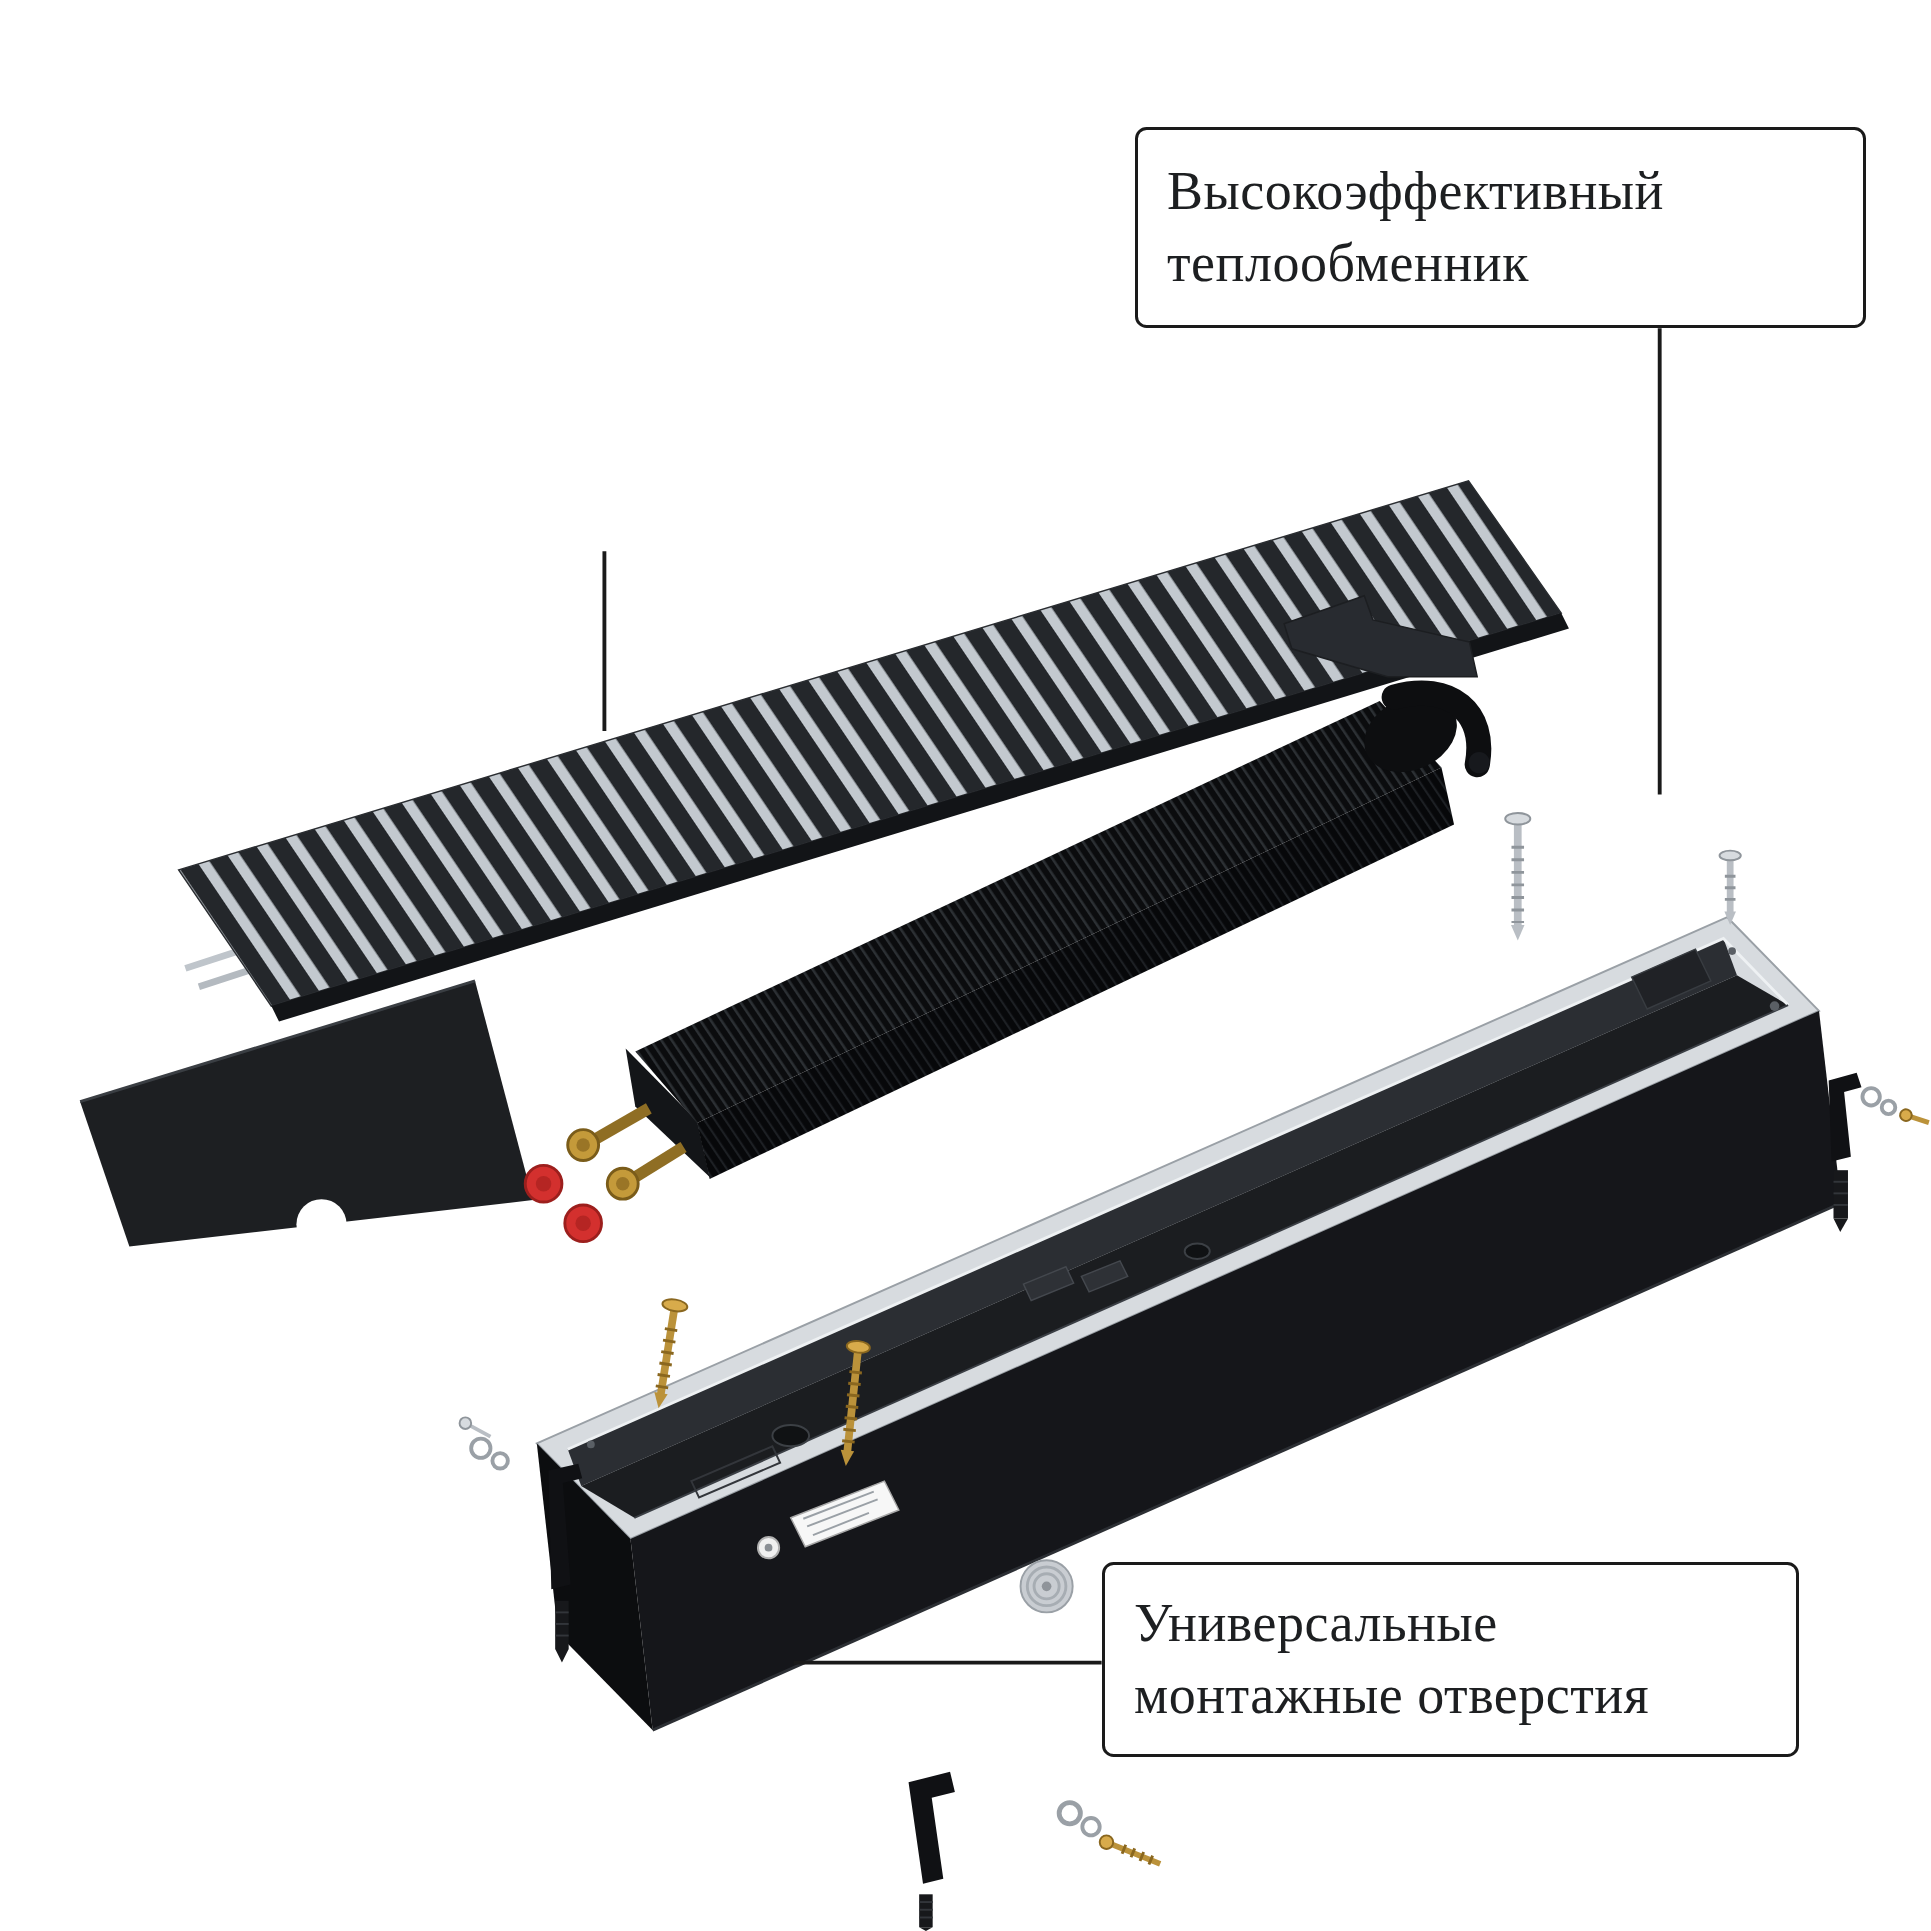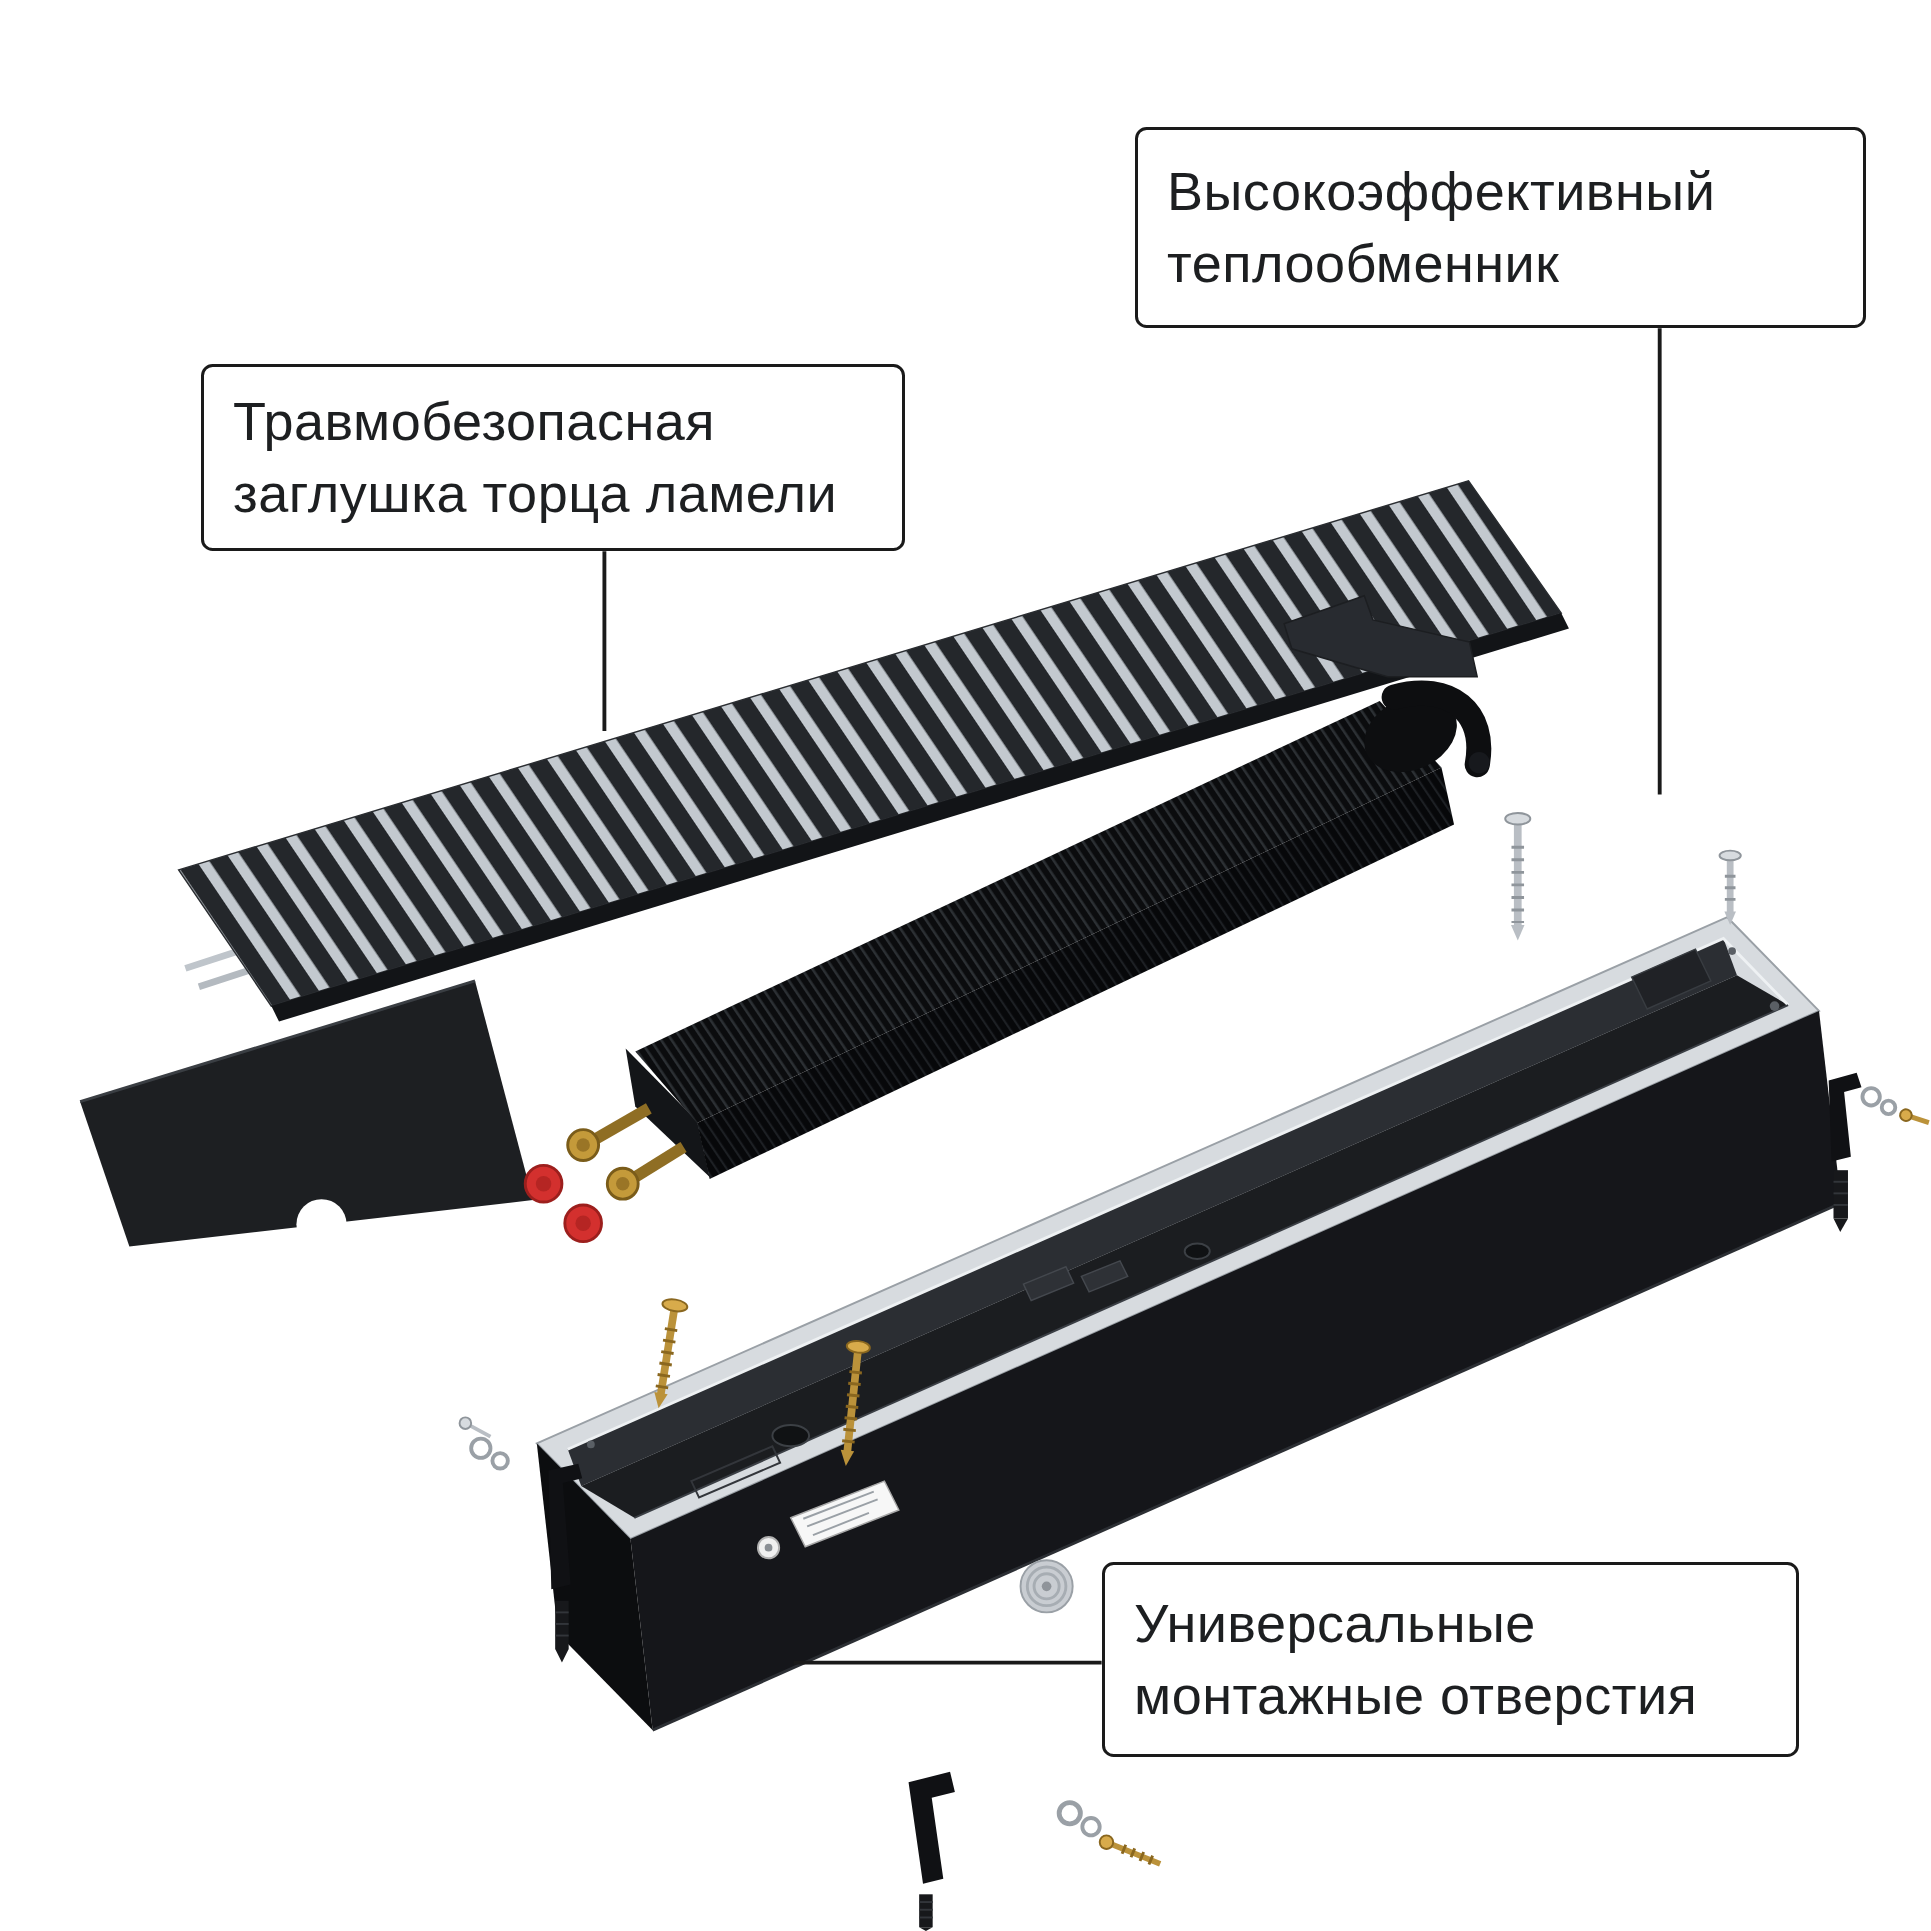--- a/index.html
+++ b/index.html
@@ -1,18 +1,18 @@
 <!DOCTYPE html>
 <html><head>
 <meta charset="utf-8">
 <style>
   html,body{margin:0;padding:0;background:#ffffff;}
   .stage{
     position:relative;width:1931px;height:1931px;background:#ffffff;
-    overflow:hidden;font-family:Liberation Sans, sans-serif;
+    overflow:hidden;font-family:Liberation Serif, serif;
   }
   .diagram-svg{position:absolute;left:0;top:0;}
   .callout{
     position:absolute;box-sizing:border-box;background:#ffffff;
     border:3.9px solid #1a1a1a;border-radius:11.6px;
     display:flex;flex-direction:column;justify-content:center;
     padding:9.7px 29px;color:#1d1f21;font-size:54px;line-height:1.32;
     letter-spacing:0.5px;z-index:5;
   }
   .callout .line{white-space:nowrap;}
@@ -189,24 +189,20 @@
       <line x1="626" y1="571" x2="626" y2="757" stroke="#1a1a1a" stroke-width="4"></line>
       <line x1="1141" y1="1722" x2="822" y2="1722" stroke="#1a1a1a" stroke-width="4"></line>
     </g>
   </svg>
 
   <div class="callout" id="callout-heat">
     <div class="line">Высокоэффективный</div>
     <div class="line">теплообменник</div>
   </div>
 
-  <div class="callout" id="callout-plug">
-    <div class="line">Травмобезопасная</div>
-    <div class="line">заглушка торца ламели</div>
-  </div>
 
   <div class="callout" id="callout-holes">
     <div class="line">Универсальные</div>
     <div class="line">монтажные отверстия</div>
   </div>
 
 </div>
 
 
 </body></html>

